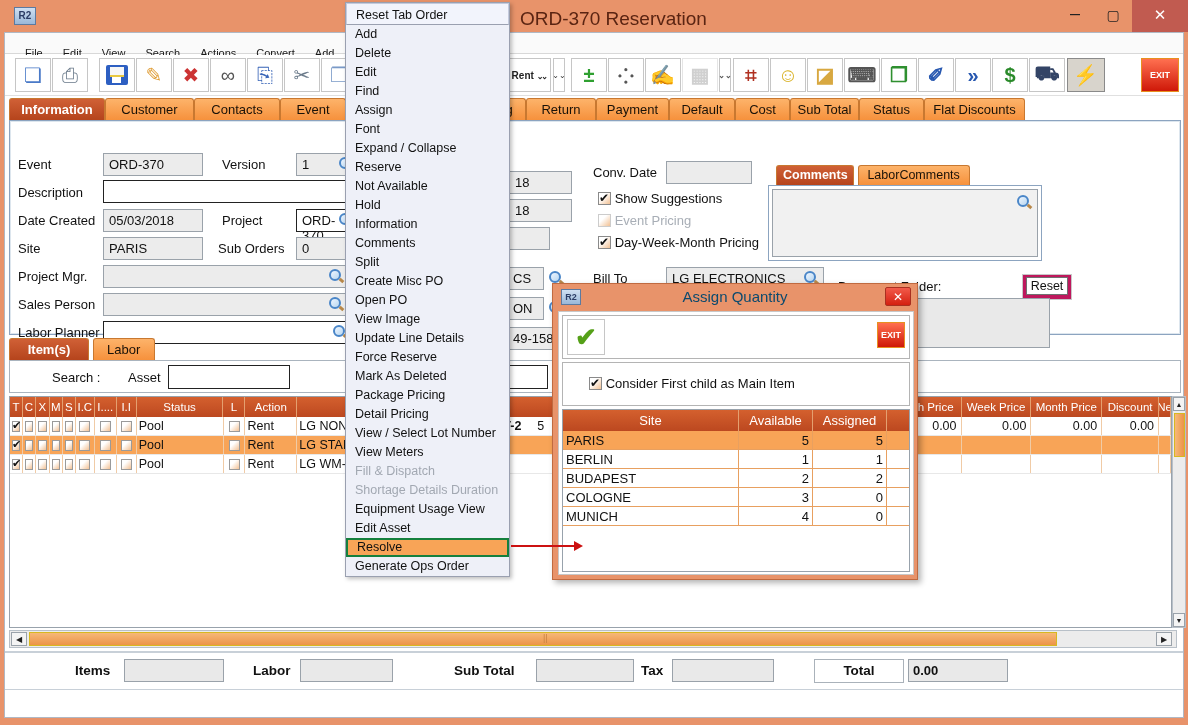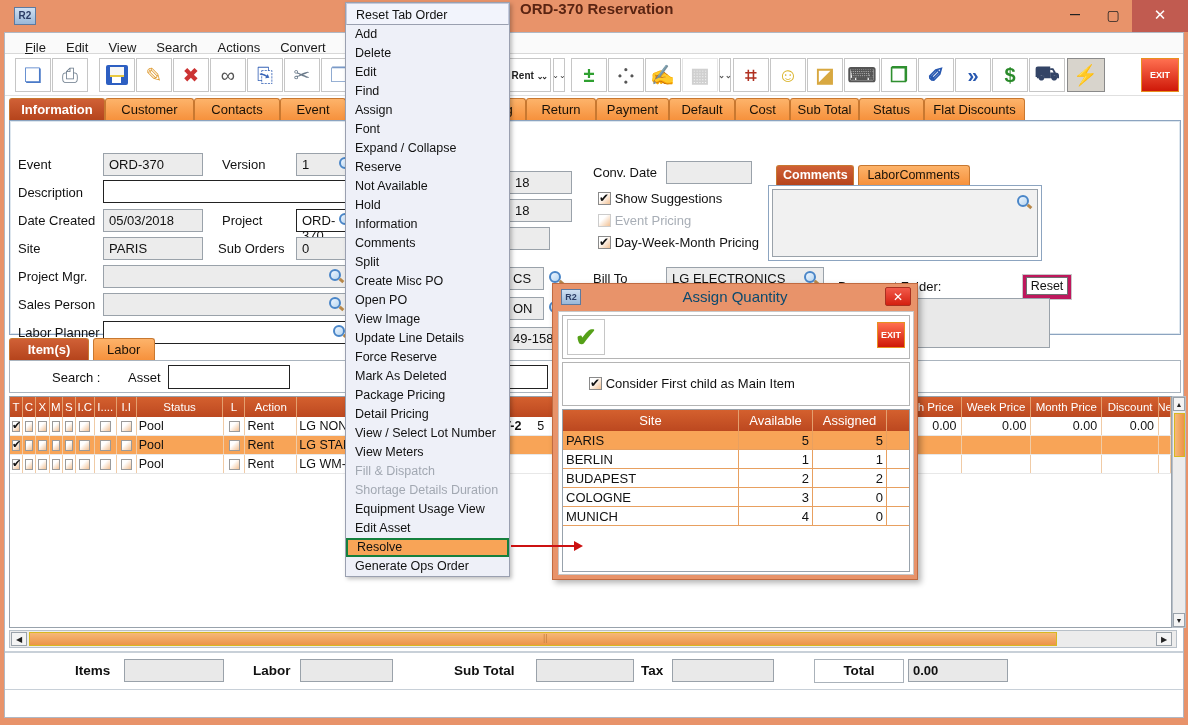--- a/index.html
+++ b/index.html
@@ -2,31 +2,31 @@
 <html><head>
 <meta charset="utf-8">
 <style>
   * { margin:0; padding:0; box-sizing:border-box; }
   html,body { width:1188px; height:725px; overflow:hidden; }
   body { font-family:"Liberation Sans", sans-serif; background:#e8936a; position:relative; font-size:13px; color:#111; }
 
   
   #titlebar { position:absolute; left:0; top:0; width:1188px; height:32px; background:#e8936a; }
   #app-icon { position:absolute; left:14px; top:7px; width:22px; height:18px; background:linear-gradient(#cfe0f2,#9ab8d8); border:1px solid #5c7aa0; font-size:10px; font-weight:bold; color:#2c3e66; text-align:center; line-height:16px; }
-  #win-title { position:absolute; left:520px; top:0; font-size:15px; color:#5a2412;font-weight:bold; }
+  #win-title { position:absolute; left:520px; top:8px; font-size:19px; color:#5a2412; }
   .winbtn { position:absolute; top:0; height:32px; color:#222; text-align:center; cursor:default; }
   #btn-min { left:1058px; width:34px; line-height:26px; font-size:18px; }
   #btn-max { left:1096px; width:34px; line-height:30px; font-size:14px; }
   #btn-close { left:1132px; width:56px; background:#c15b50; color:#fff; line-height:30px; font-size:15px; }
 
   #client { position:absolute; left:4px; top:32px; width:1180px; height:686px; background:#fff; border:1px solid #b0b8c4; }
 
   
   #menubar { position:absolute; left:0; top:0; width:1178px; height:21px; background:#fafafa; border-bottom:1px solid #d8d8d8; padding-left:10px; }
-  .mb-item { display:inline-block; padding:7px 10px 2px 10px; font-size:13px; color:#1a1a1a; }
+  .mb-item { display:inline-block; padding:14px 10px 2px 10px; font-size:11px; color:#1a1a1a; }
   .mb-item:first-child::first-letter { text-decoration:underline; }
 
   
   #toolbar { position:absolute; left:0; top:22px; width:1178px; height:41px; background:#fff; border-bottom:1px solid #e0e0e0; }
   .tbtn { position:absolute; top:3px; width:36px; height:34px; background:#fff; border:1px solid #c6c6c6; display:flex; align-items:center; justify-content:center; font-size:20px; }
   .tbtn.narrow { width:12px; font-size:8px; flex-direction:column; color:#333; }
   .tbtn.disabled { opacity:.45; }
   .tbtn.pressed { background:#d8d4cc; border:1px solid #8a8a8a; }
   .icon-floppy { width:22px; height:20px; background:#2d5fc2; border-radius:2px; position:relative; }
   .icon-floppy::before { content:""; position:absolute; left:4px; top:2px; right:4px; height:8px; background:#f6f6f6; border-bottom:2px solid #e8c840; }

